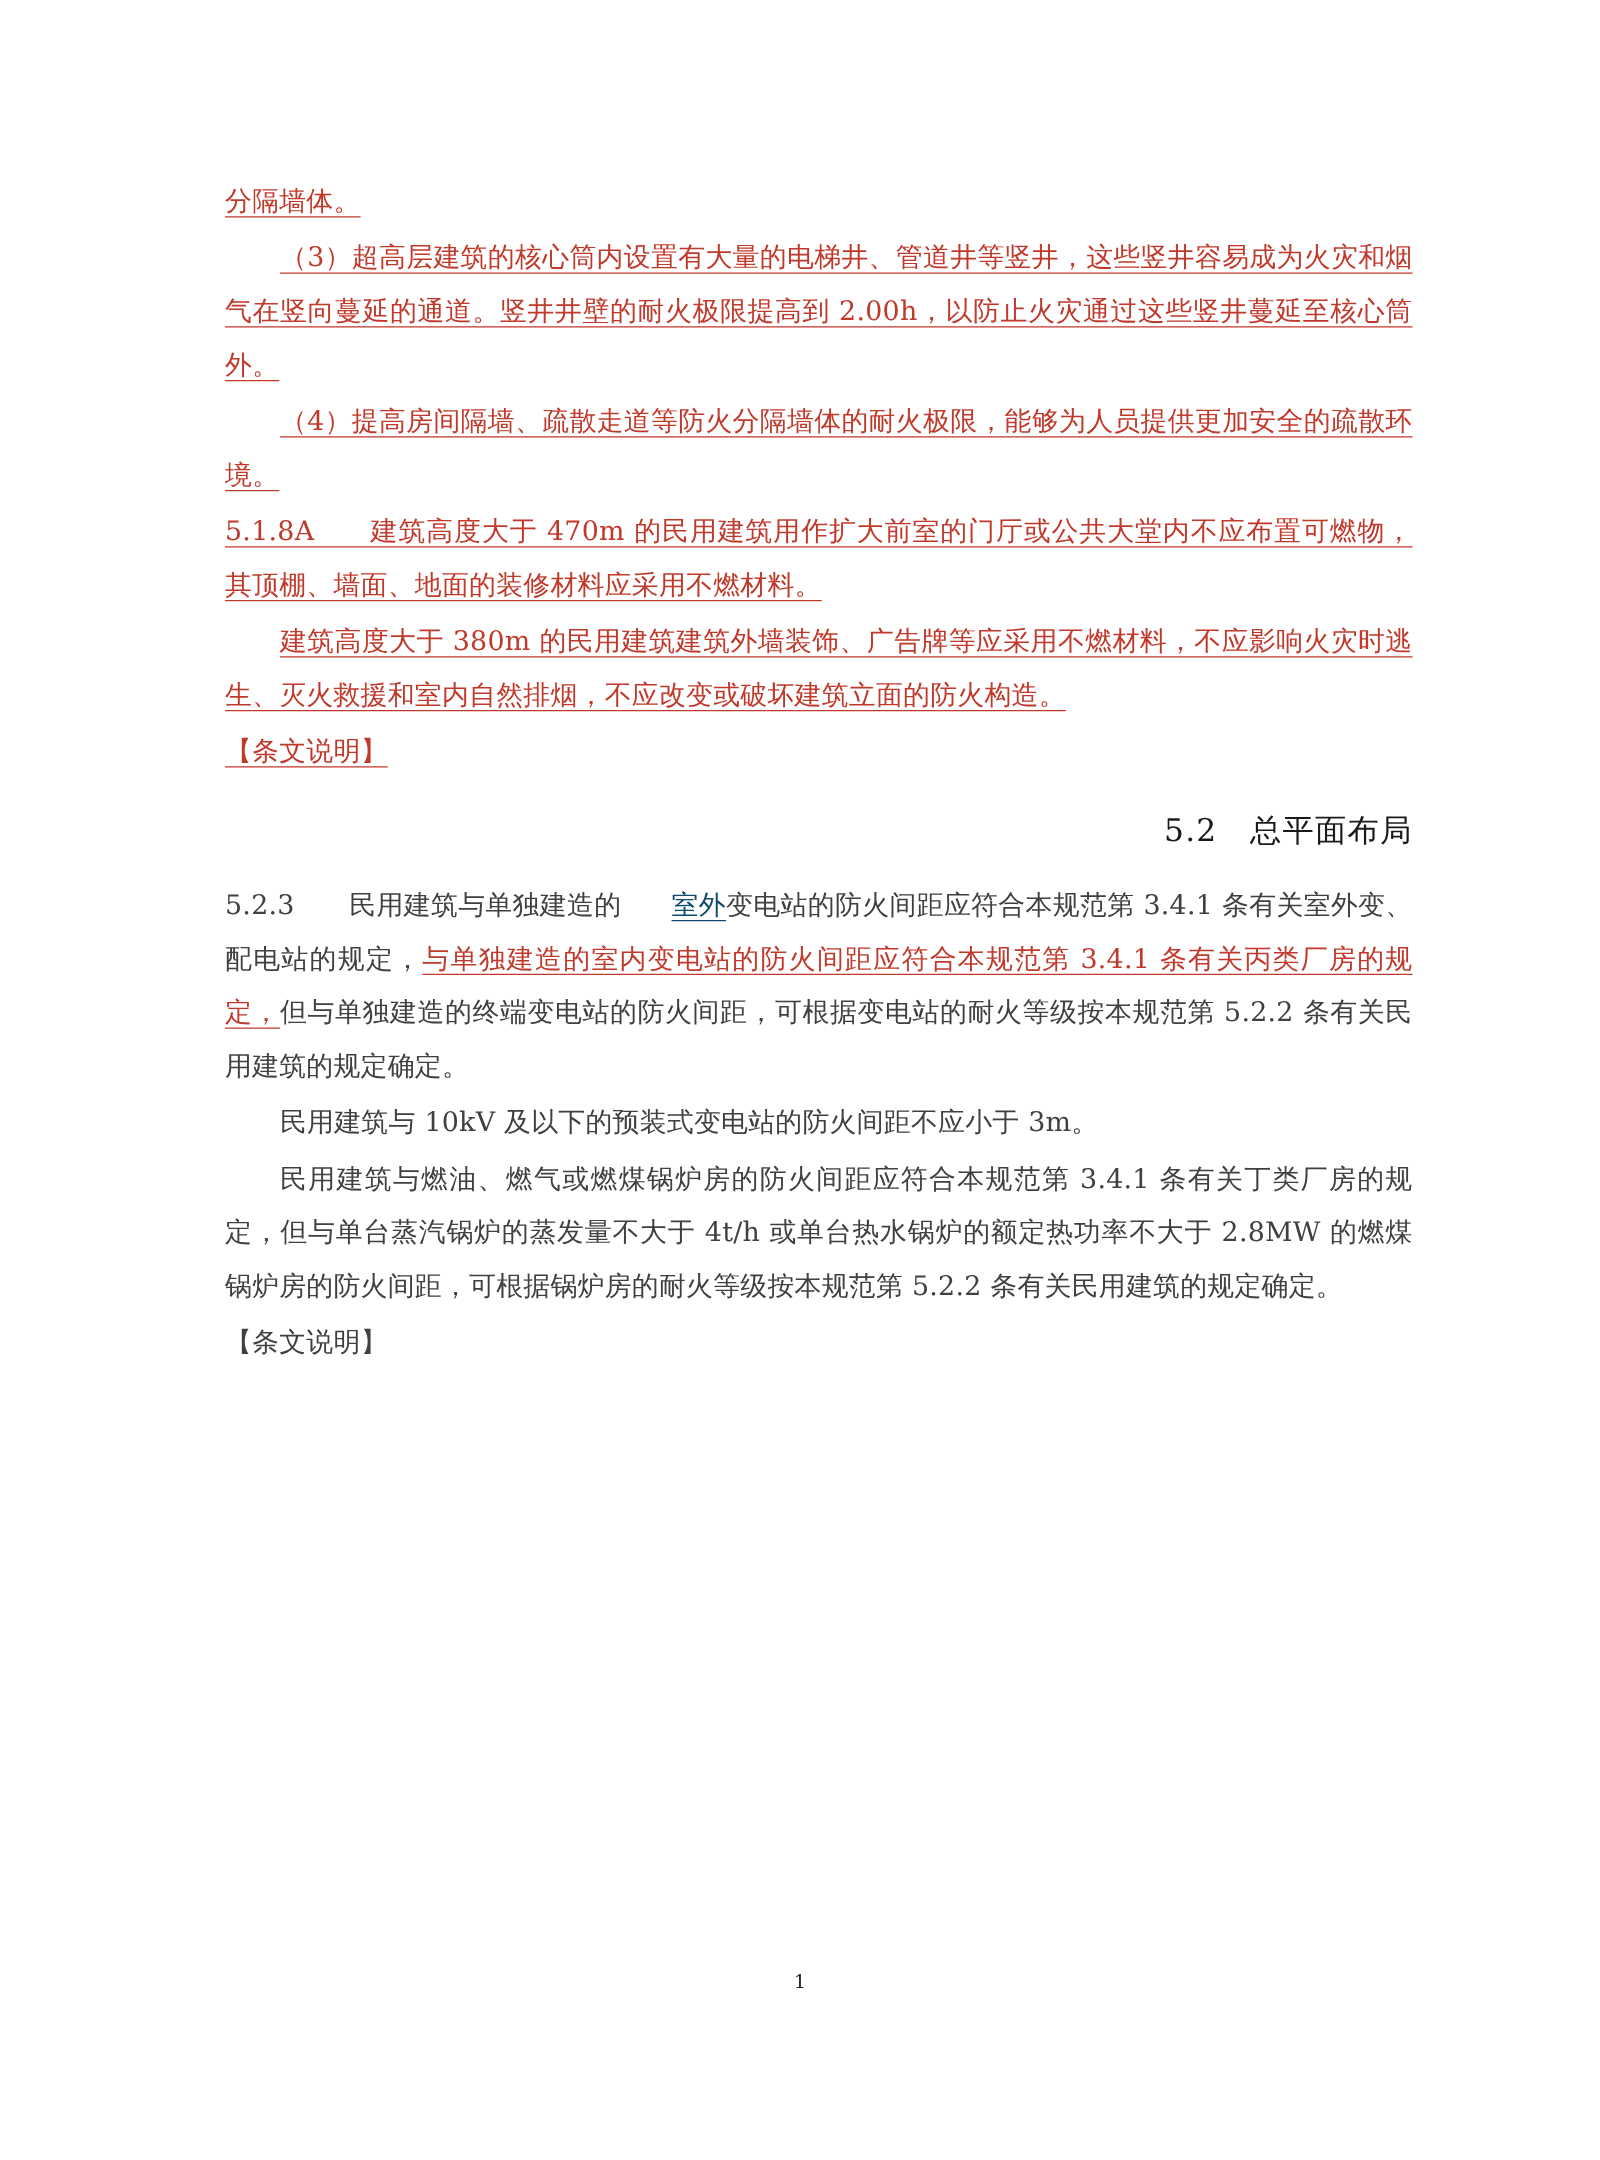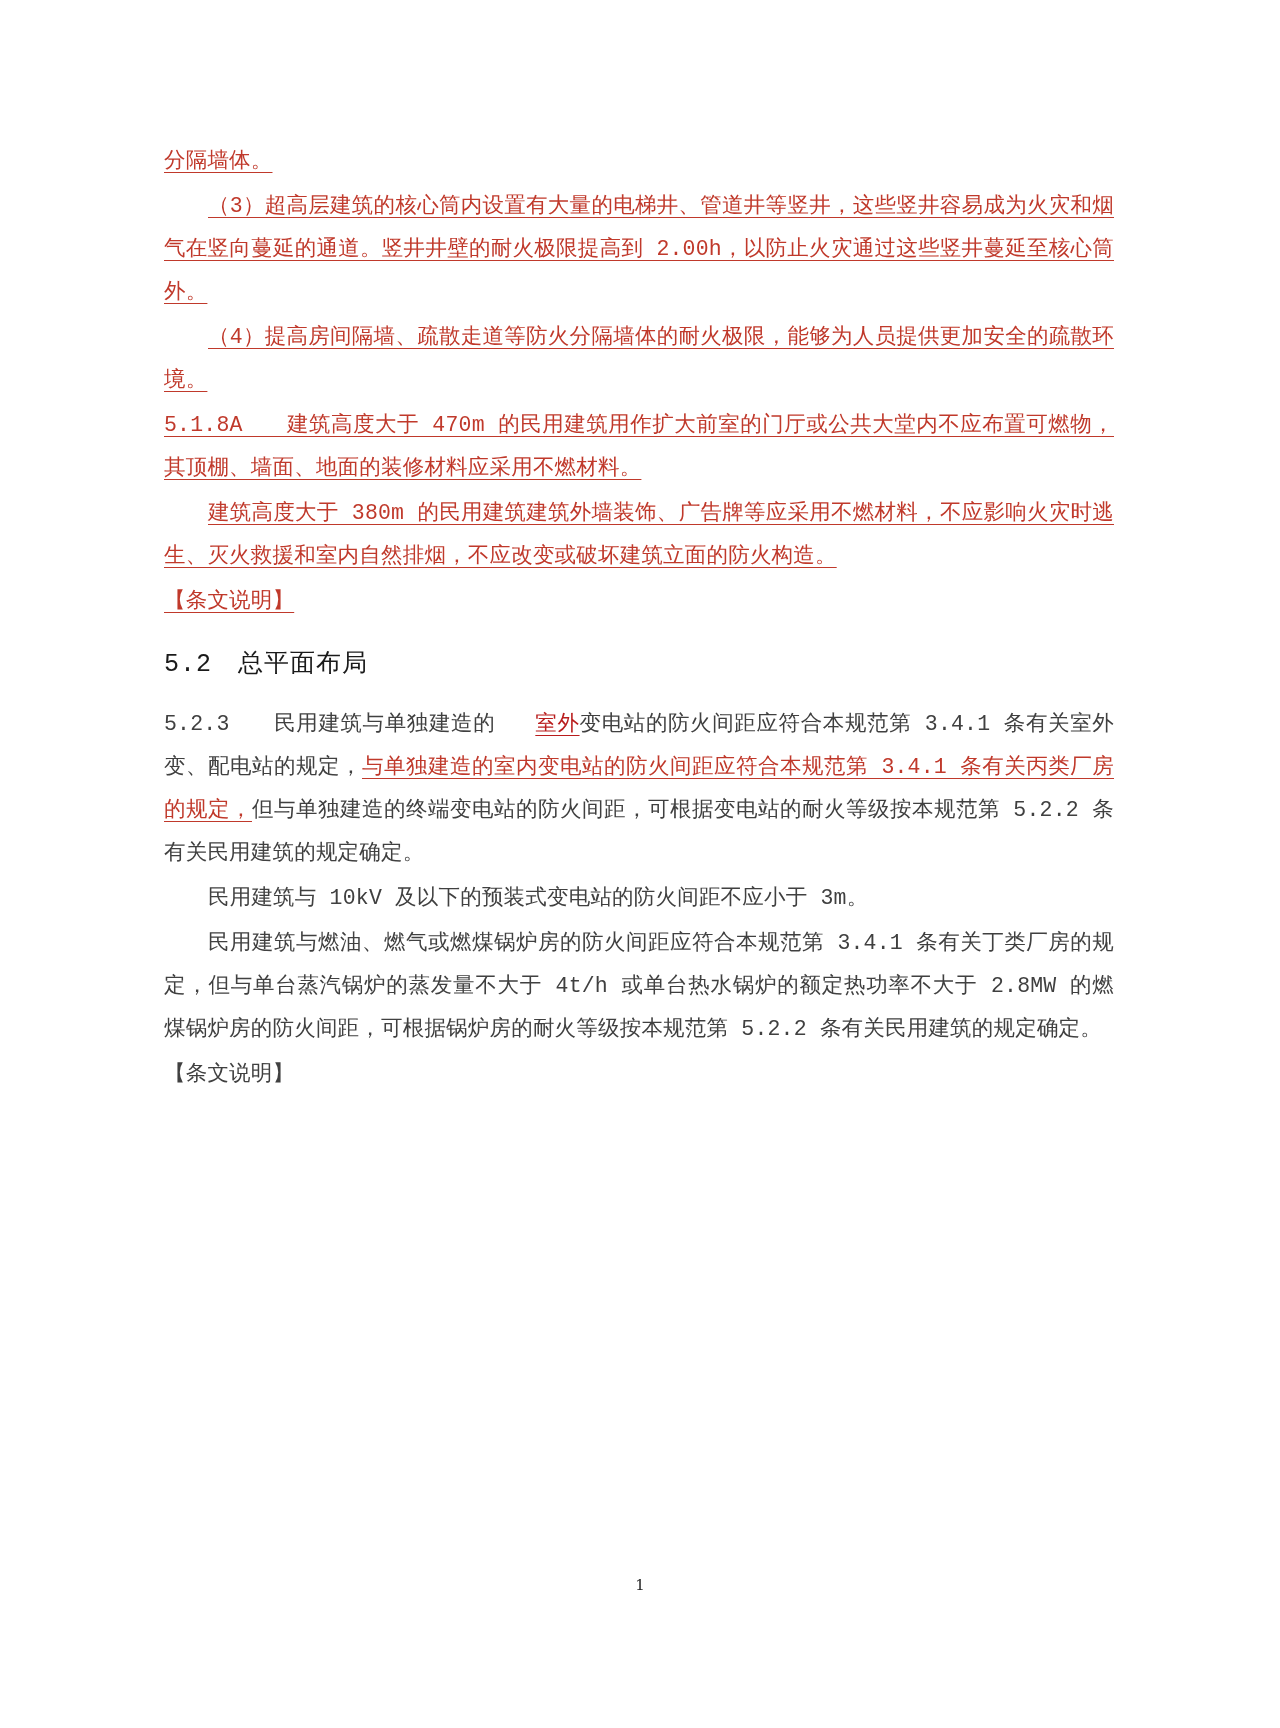--- a/index.html
+++ b/index.html
@@ -18,57 +18,56 @@
   .page {
     position: absolute;
     left: 0; top: 0;
     width: 1280px;
     height: 1728px;
     padding: 0;
     box-sizing: border-box;
   }
   .content {
     position: absolute;
-    left: 164px;
+    left: 180px;
     top: 140px;
     width: 950px;
-    font-family: Liberation Mono, monospace;
   }
   p {
     margin: 0 0 2px 0;
     font-size: 21.5px;
     line-height: 43px;
     text-align: justify;
     text-justify: inter-ideograph;
     letter-spacing: 0.2px;
   }
   .red-u {
     color: #c0392b;
     text-decoration: underline;
     text-decoration-thickness: 1px;
     text-underline-offset: 5px;
   }
   .black {
     color: #404040;
   }
   .black-u {
-    color: #b91c1c;
+    color: #0c4a6e;
     text-decoration: underline;
     text-decoration-thickness: 1px;
     text-underline-offset: 5px;
     margin-left: 40px;
   }
   .indent {
     text-indent: 44px;
   }
   .noindent {
     text-indent: 0;
   }
   .section-heading {
-    text-align: left;
+    text-align: right;
     font-size: 25px;
     line-height: 56px;
     margin: 14px 0 10px 0;
     color: #1a1a1a;
     font-weight: normal;
     letter-spacing: 1px;
   }
   .section-heading .num {
     margin-right: 26px;
   }

